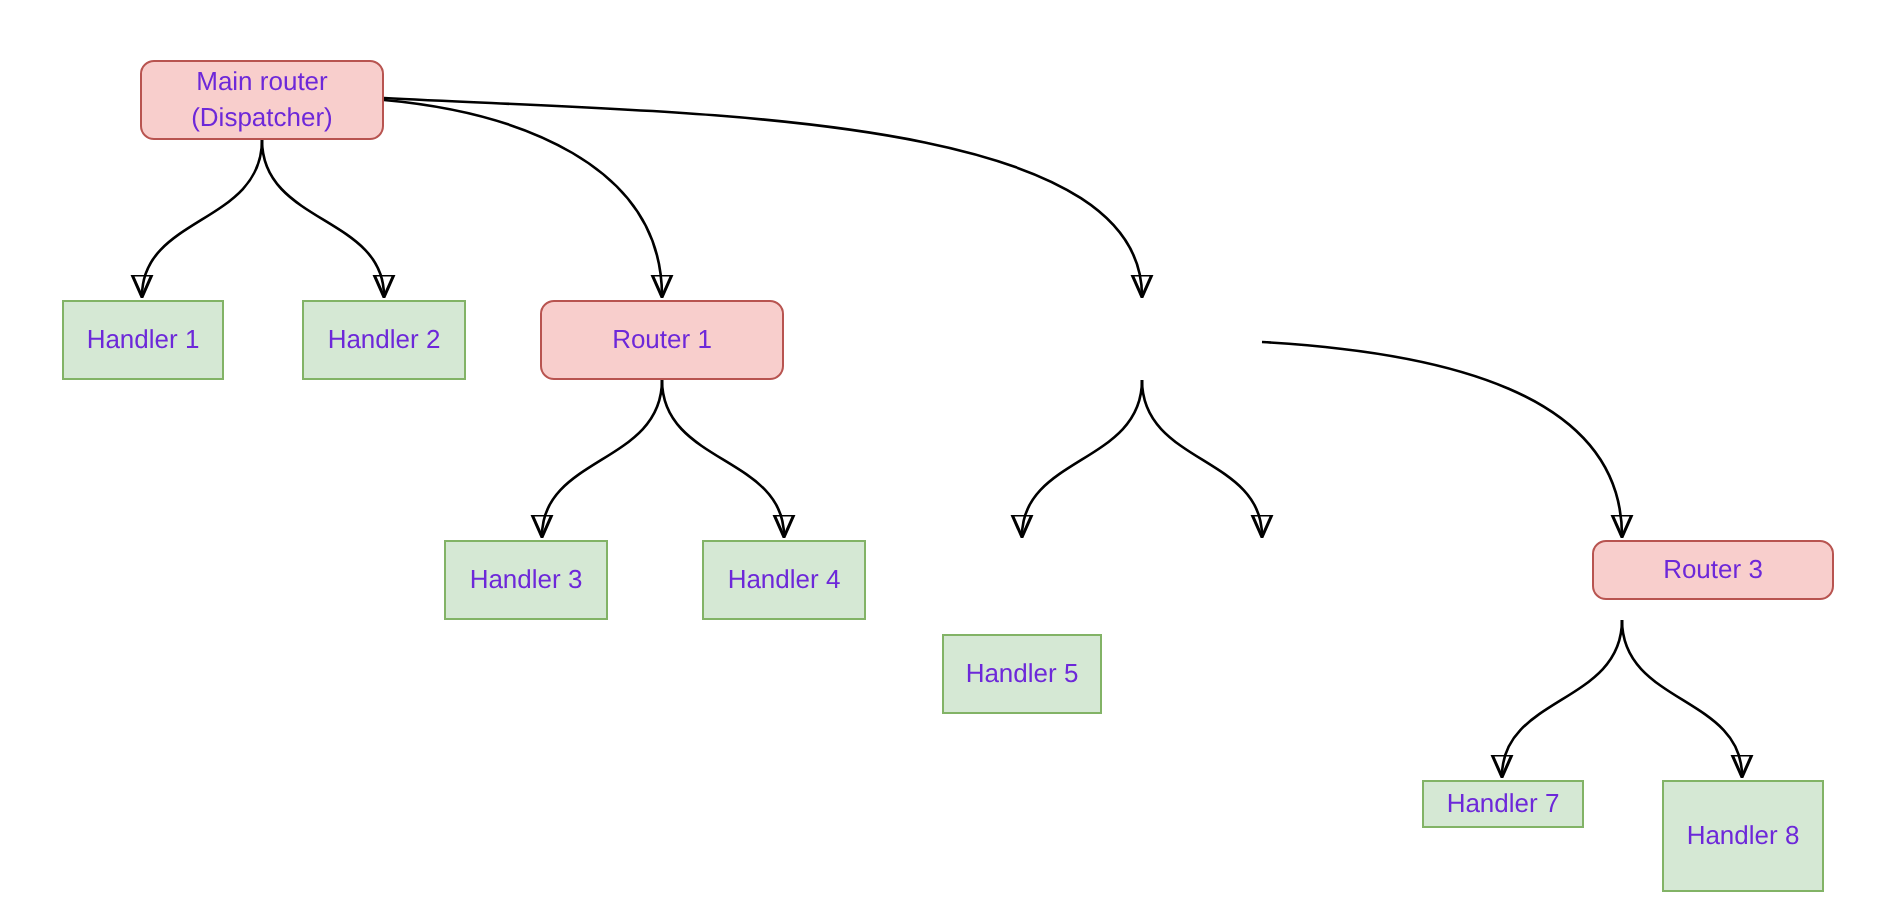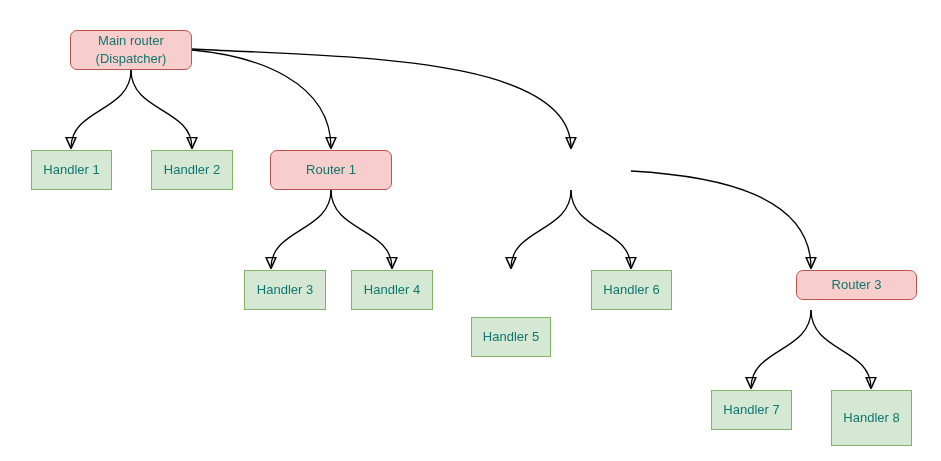--- a/index.html
+++ b/index.html
@@ -23,21 +23,21 @@
   }
   .node {
     position: absolute;
     box-sizing: border-box;
     display: flex;
     align-items: center;
     justify-content: center;
     text-align: center;
     font-size: 13px;
     line-height: 1.35;
-    color: #0f766e;
+    color: #6d28d9;
     white-space: pre-line;
   }
   .node.router {
     background: #f8cecc;
     border: 1.3px solid #b85450;
     border-radius: 7px;
   }
   .node.handler {
     background: #d5e8d4;
     border: 1.3px solid #82b366;
@@ -80,41 +80,38 @@
 
   <div class="node handler" style="left:151px; top:150px; width:82px; height:40px;">
     <span>Handler 2</span>
   </div>
 
   <div class="node router" style="left:270px; top:150px; width:122px; height:40px;">
     <span>Router 1</span>
   </div>
 
 
-  <div class="node handler" style="left:244px; top:270px; width:82px; height:40px;">
+  <div class="node handler" style="left:222px; top:270px; width:82px; height:40px;">
     <span>Handler 3</span>
   </div>
 
   <div class="node handler" style="left:351px; top:270px; width:82px; height:40px;">
     <span>Handler 4</span>
   </div>
 
   <div class="node handler" style="left:471px; top:270px; width:80px; height:40px;margin-top:47px;">
     <span>Handler 5</span>
   </div>
 
-  <div class="node handler" style="left:591px; top:270px; width:81px; height:40px;">
-    <span>Handler 6</span>
-  </div>
 
   <div class="node router" style="left:796px; top:270px; width:121px; height:30px;">
     <span>Router 3</span>
   </div>
 
-  <div class="node handler" style="left:711px; top:390px; width:81px; height:40px;">
+  <div class="node handler" style="left:711px; top:390px; width:81px; height:24px;">
     <span>Handler 7</span>
   </div>
 
   <div class="node handler" style="left:831px; top:390px; width:81px; height:56px;">
     <span>Handler 8</span>
   </div>
 
 </div>
 
 </body></html>

